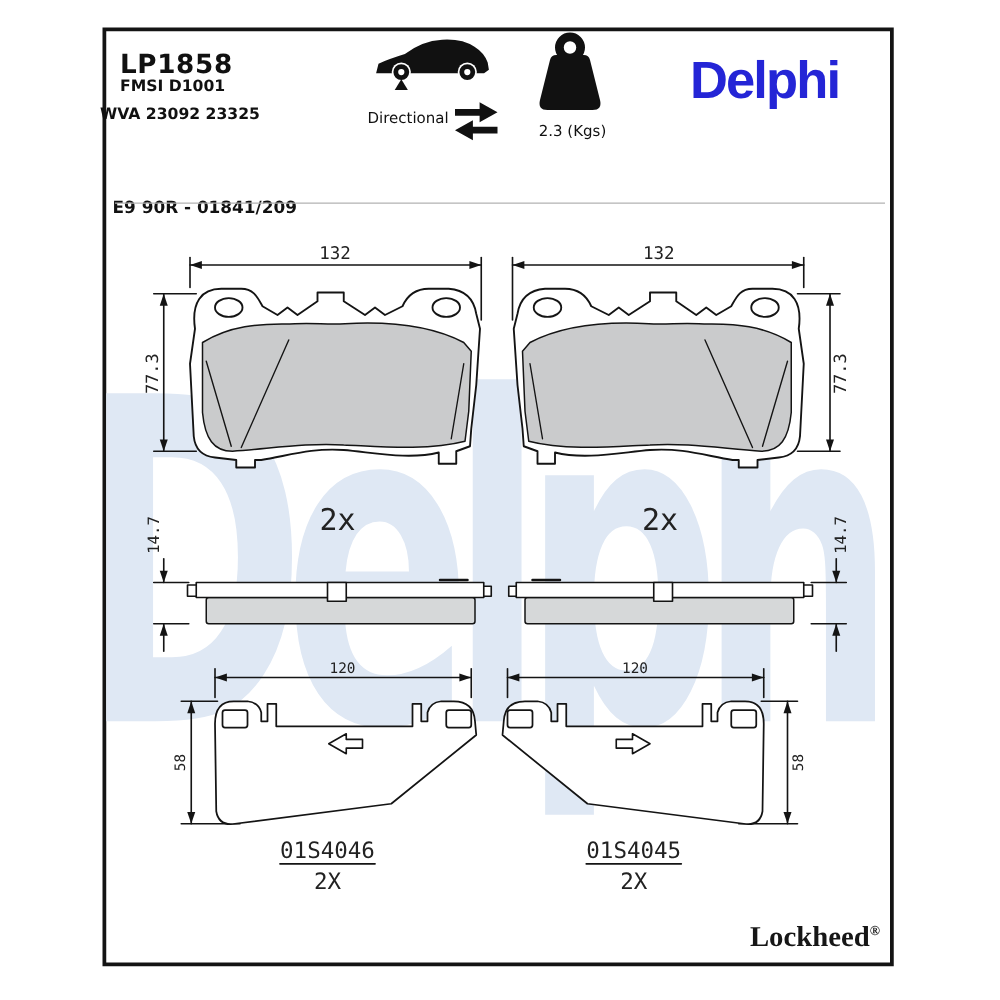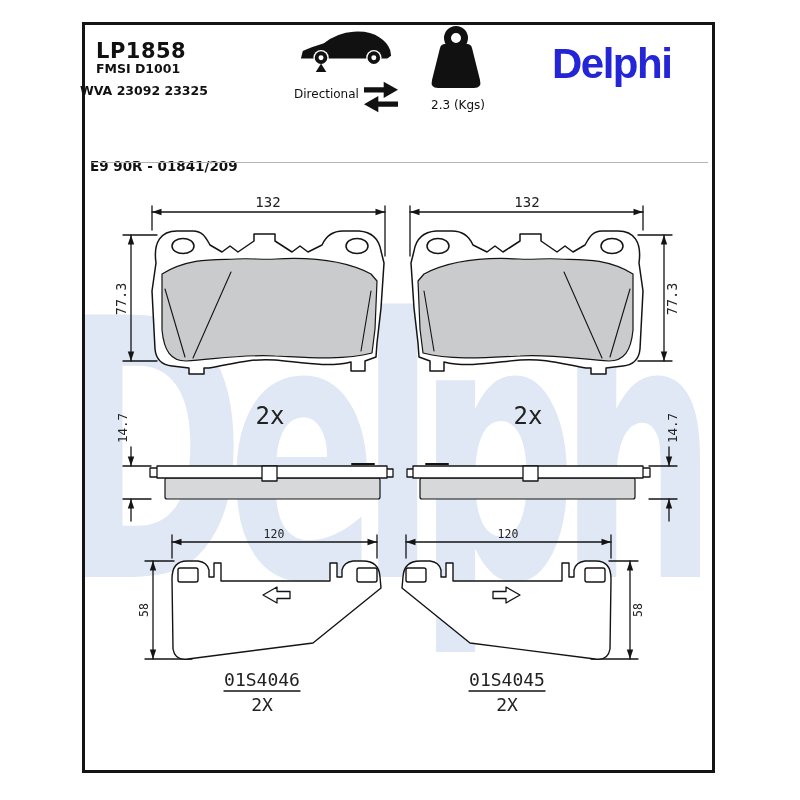--- a/index.html
+++ b/index.html
@@ -43,20 +43,23 @@
   </div>
 
   <div class="hdr pn">LP1858</div>
   <div class="hdr fmsi">FMSI D1001</div>
   <div class="hdr wva">WVA 23092 23325</div>
   <div class="hdr appr">E9 90R - 01841/209</div>
   <div class="hdr dirl">Directional</div>
   <div class="hdr wgt">2.3 (Kgs)</div>
   <div class="hdr logo">Delphi</div>
   <div class="sep"></div>
+  <div class="hdr lockheed">
+    <span>Lockheed</span><sup>®</sup>
+  </div>
 
   <svg class="icon-svg" style="left:298px; top:24px;" width="96" height="50" viewBox="0 0 100 52">
     <path d="M3,36 L5,28 Q14,24 27,20 Q41,9 58,8 Q75,7 85,14 Q93,19 96,27 L97,33 L93,36 Z" fill="#111"></path>
     <circle cx="24" cy="35" r="8" fill="#fff"></circle>
     <circle cx="24" cy="35" r="4.6" fill="none" stroke="#111" stroke-width="4"></circle>
     <circle cx="79" cy="35" r="8" fill="#fff"></circle>
     <circle cx="79" cy="35" r="4.6" fill="none" stroke="#111" stroke-width="4"></circle>
     <polygon points="24,41 18.5,50 29.5,50" fill="#111"></polygon>
   </svg>
 

